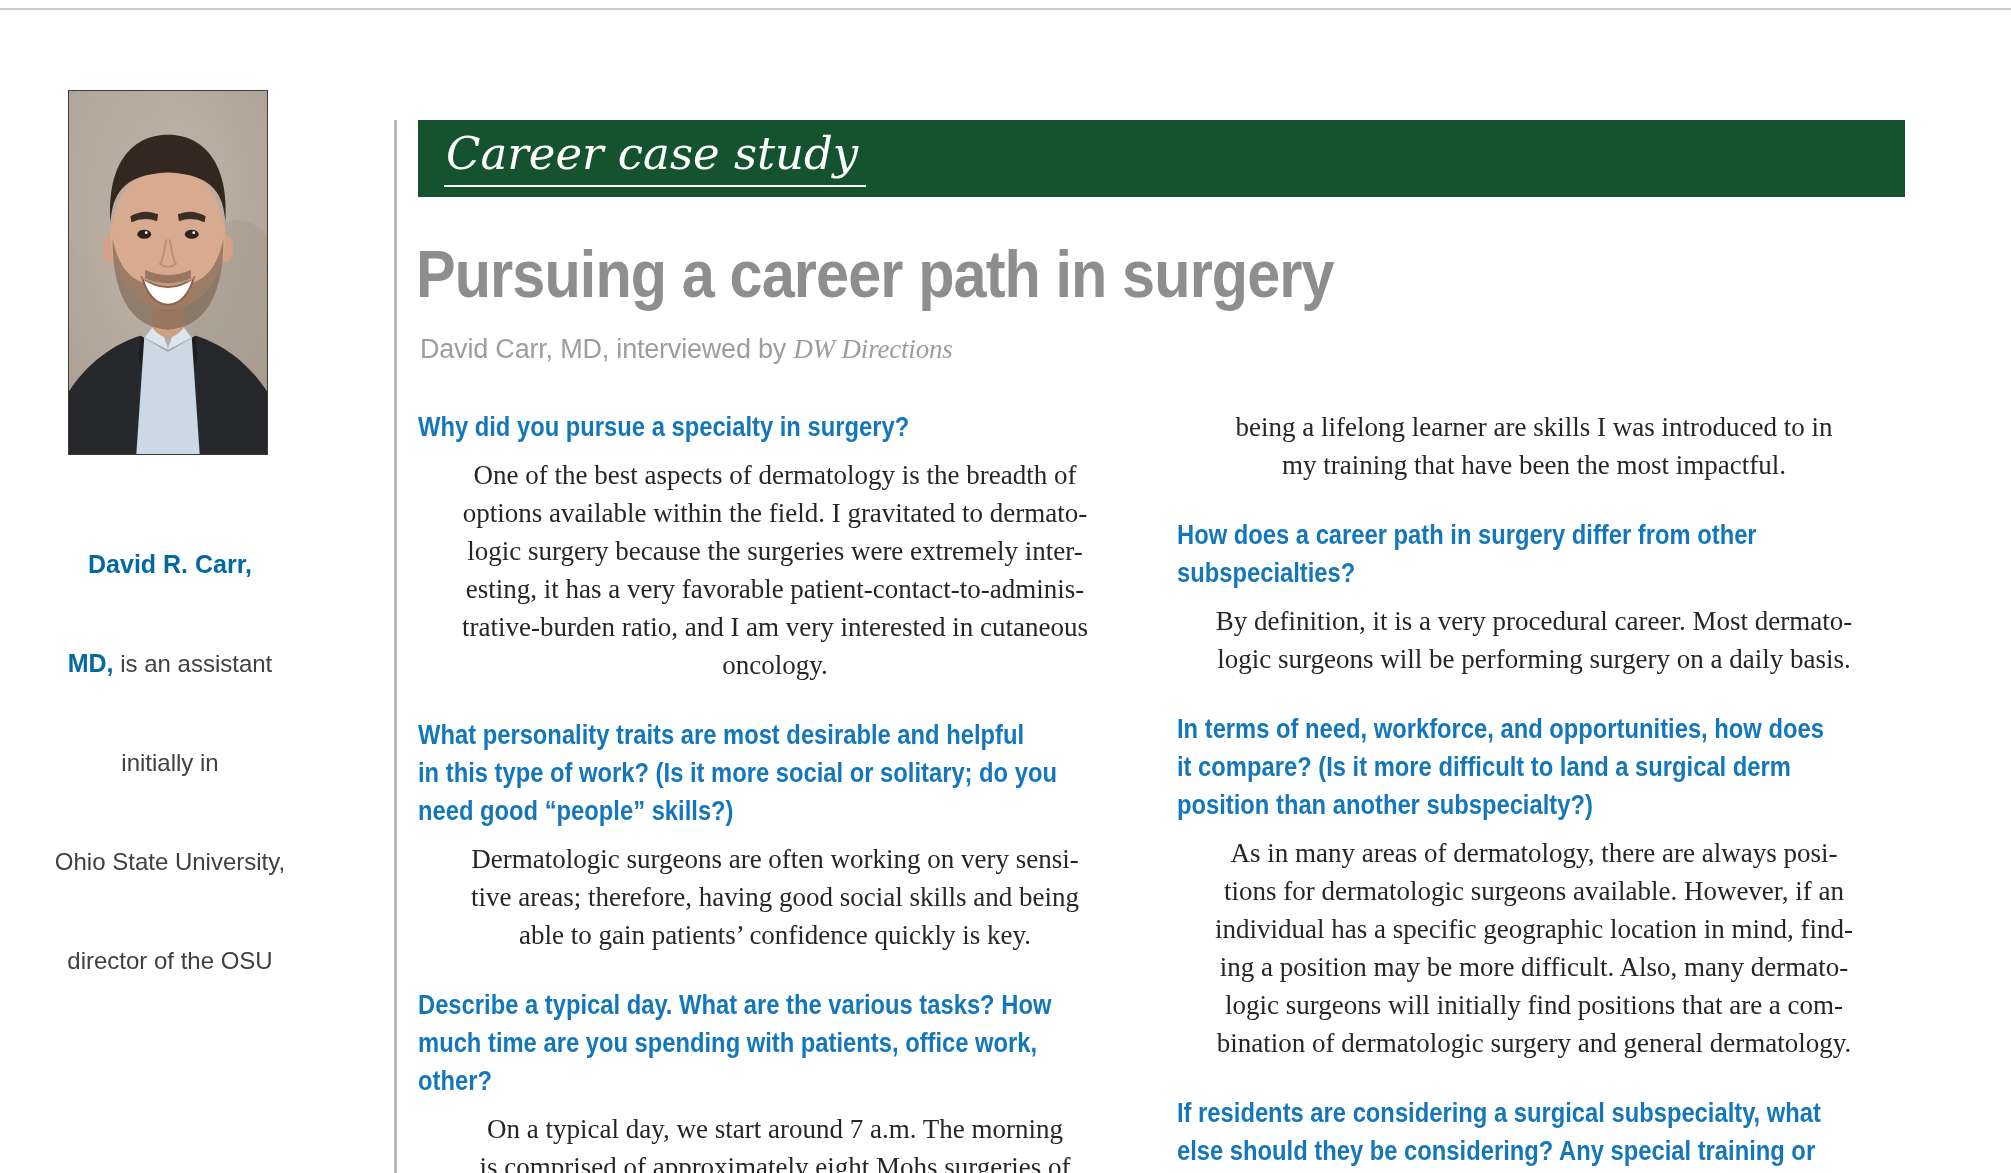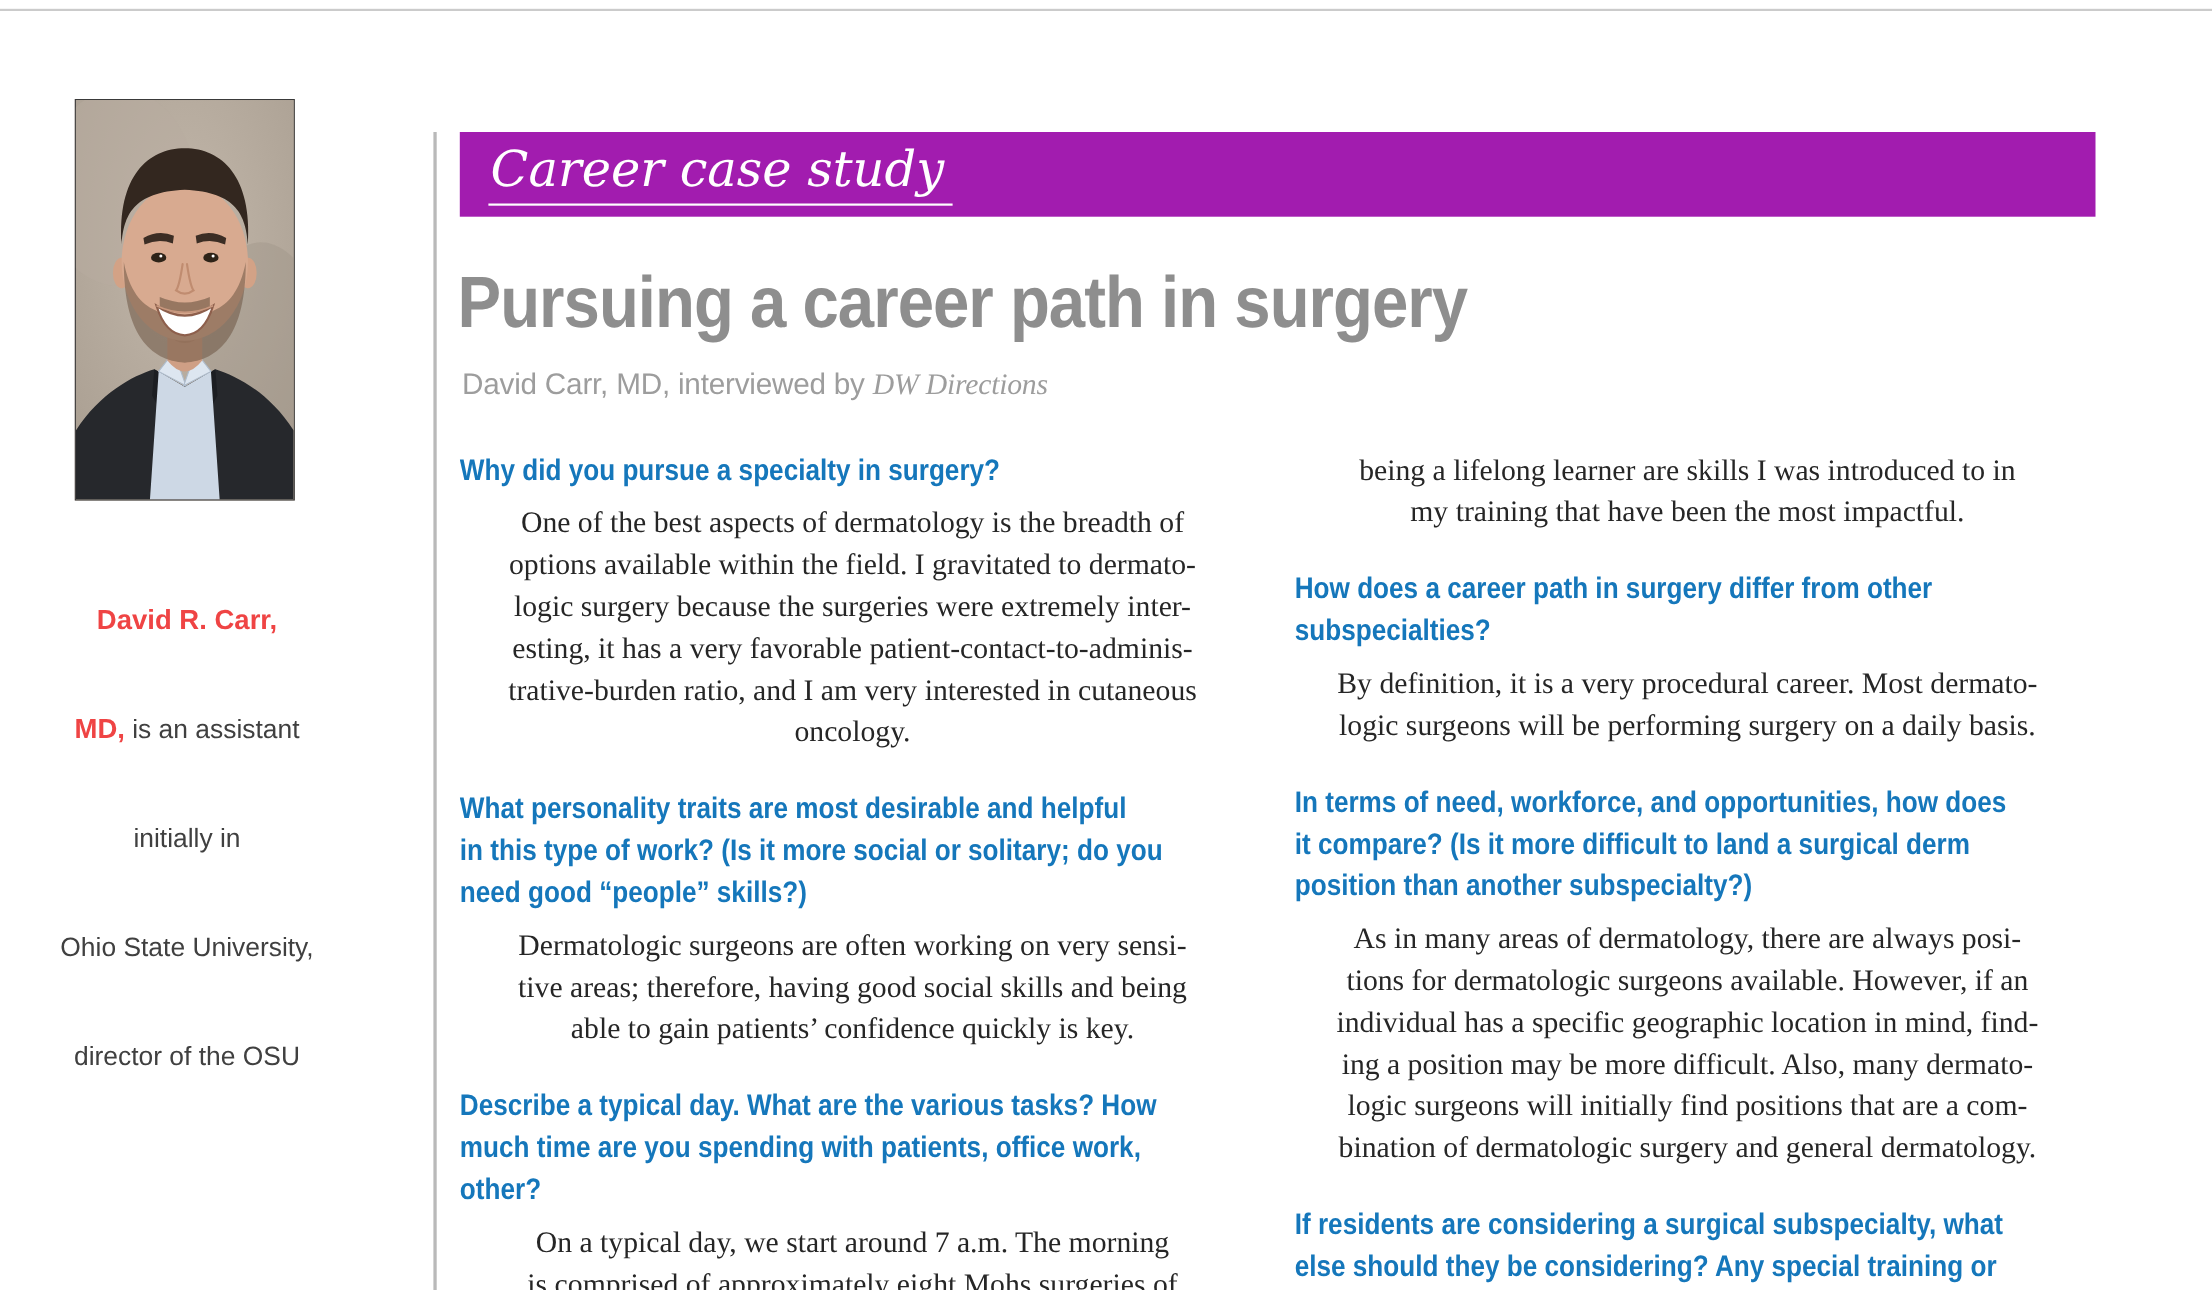--- a/index.html
+++ b/index.html
@@ -14,28 +14,28 @@
     position:absolute; left:68px; top:90px; width:200px; height:365px;
     border:1px solid #3a3a3a; box-sizing:border-box; background:#b2a79b;
   }
   .photo-frame svg { display:block; width:100%; height:100%; }
   .bio {
     position:absolute; left:26px; top:482px; width:288px;
     text-align:center; font-size:24px; line-height:33px; color:#404040;
     white-space:pre;
   }
   .bio .bio-line { white-space:pre; }
-  .bio .bold { font-weight:bold; color:#ef4444; font-size:25px; }
+  .bio .bold { font-weight:bold; color:#0369a1; font-size:25px; }
 
   .vrule { position:absolute; left:394px; top:120px; width:3px; height:1053px; background:#b9b9b9; }
 
   
   .banner {
     position:absolute; left:418px; top:120px; width:1487px; height:77px;
-    background:#a21caf; display:flex; align-items:center; box-sizing:border-box; padding-left:26px;
+    background:#14532d; display:flex; align-items:center; box-sizing:border-box; padding-left:26px;
   }
   .banner-text {
     font-family:"DejaVu Serif", serif; font-style:italic; color:#ffffff;
     font-size:45px; line-height:1; padding:0 8px 9px 2px; border-bottom:2px solid #ffffff;
   }
   .title {
     position:absolute; left:416px; top:236px; margin:0;
     font-size:66px; font-weight:bold; color:#8e8e8e; letter-spacing:-1px;
     white-space:pre; transform:scaleX(0.90); transform-origin:left top;
   }

